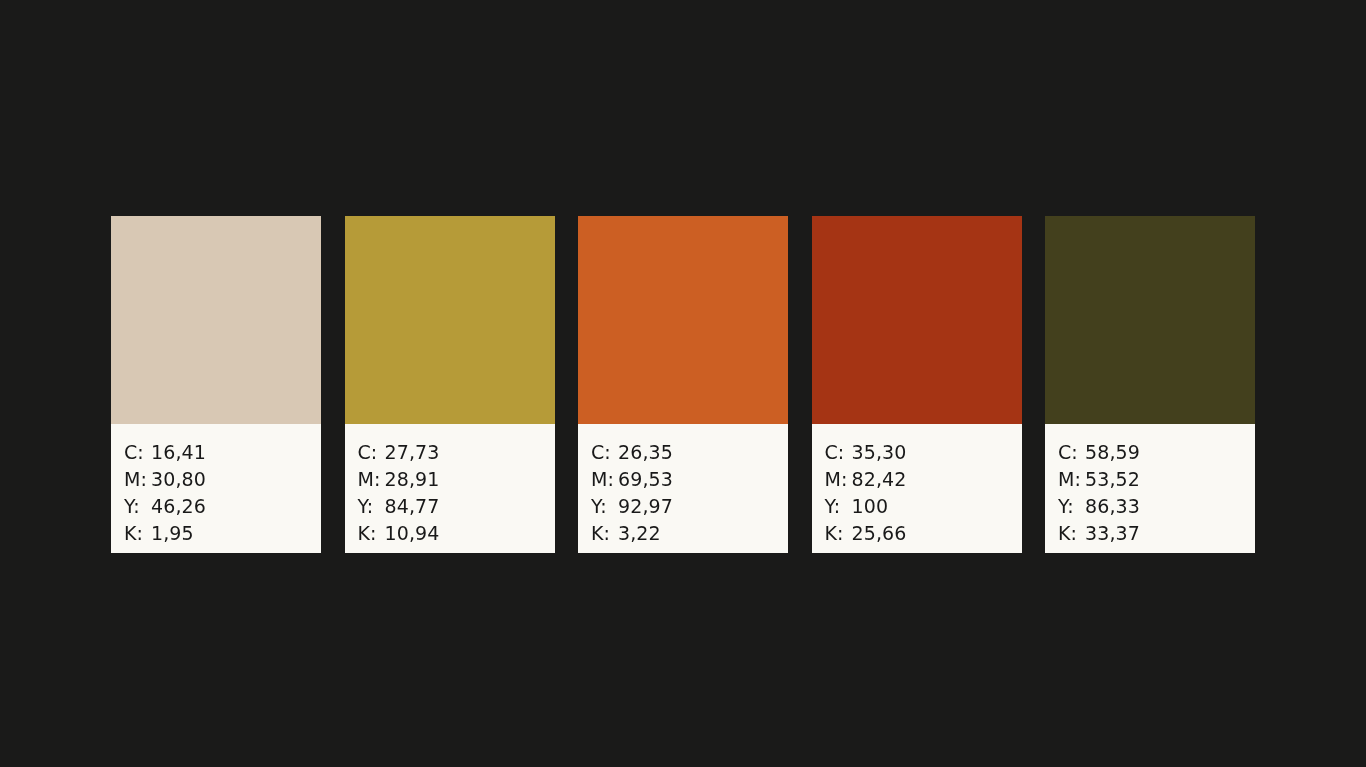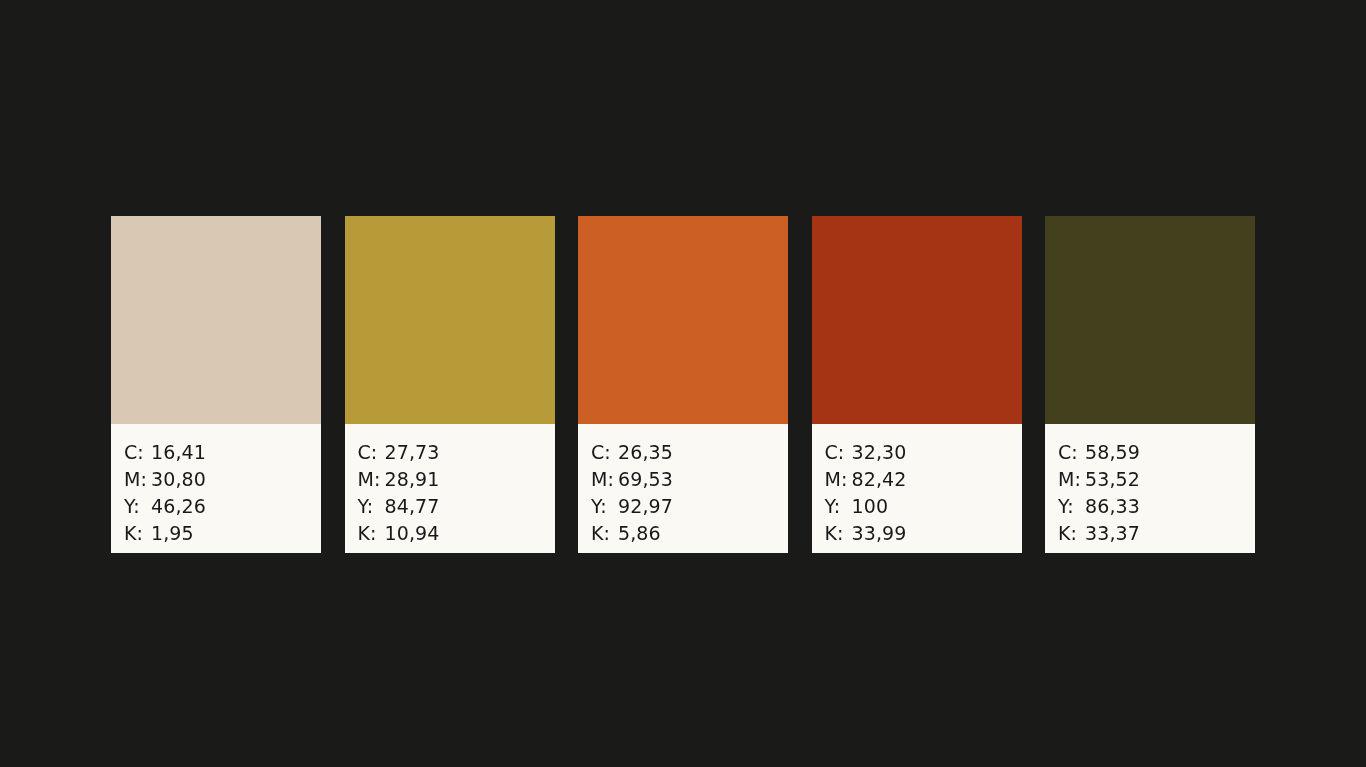--- a/index.html
+++ b/index.html
@@ -128,42 +128,42 @@
         <div class="cmyk-line">
           <span class="cmyk-key">M:</span>
           <span class="cmyk-val">69,53</span>
         </div>
         <div class="cmyk-line">
           <span class="cmyk-key">Y:</span>
           <span class="cmyk-val">92,97</span>
         </div>
         <div class="cmyk-line">
           <span class="cmyk-key">K:</span>
-          <span class="cmyk-val">5,86</span>
+          <span class="cmyk-val">3,22</span>
         </div>
       </div>
     </div>
     <div class="swatch-card">
       <div class="swatch-color" style="background-color: rgb(165, 52, 20);"></div>
       <div class="swatch-info">
         <div class="cmyk-line">
           <span class="cmyk-key">C:</span>
-          <span class="cmyk-val">32,30</span>
+          <span class="cmyk-val">35,30</span>
         </div>
         <div class="cmyk-line">
           <span class="cmyk-key">M:</span>
           <span class="cmyk-val">82,42</span>
         </div>
         <div class="cmyk-line">
           <span class="cmyk-key">Y:</span>
           <span class="cmyk-val">100</span>
         </div>
         <div class="cmyk-line">
           <span class="cmyk-key">K:</span>
-          <span class="cmyk-val">33,99</span>
+          <span class="cmyk-val">25,66</span>
         </div>
       </div>
     </div>
     <div class="swatch-card">
       <div class="swatch-color" style="background-color: rgb(67, 64, 29);"></div>
       <div class="swatch-info">
         <div class="cmyk-line">
           <span class="cmyk-key">C:</span>
           <span class="cmyk-val">58,59</span>
         </div>

